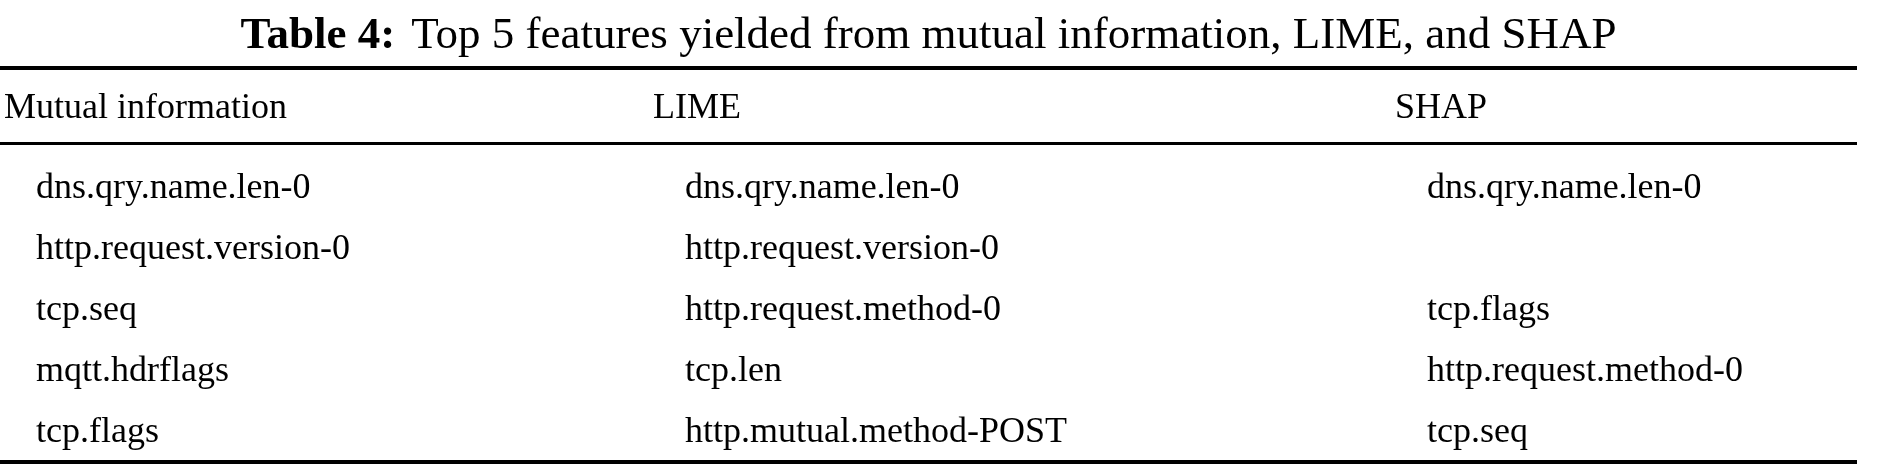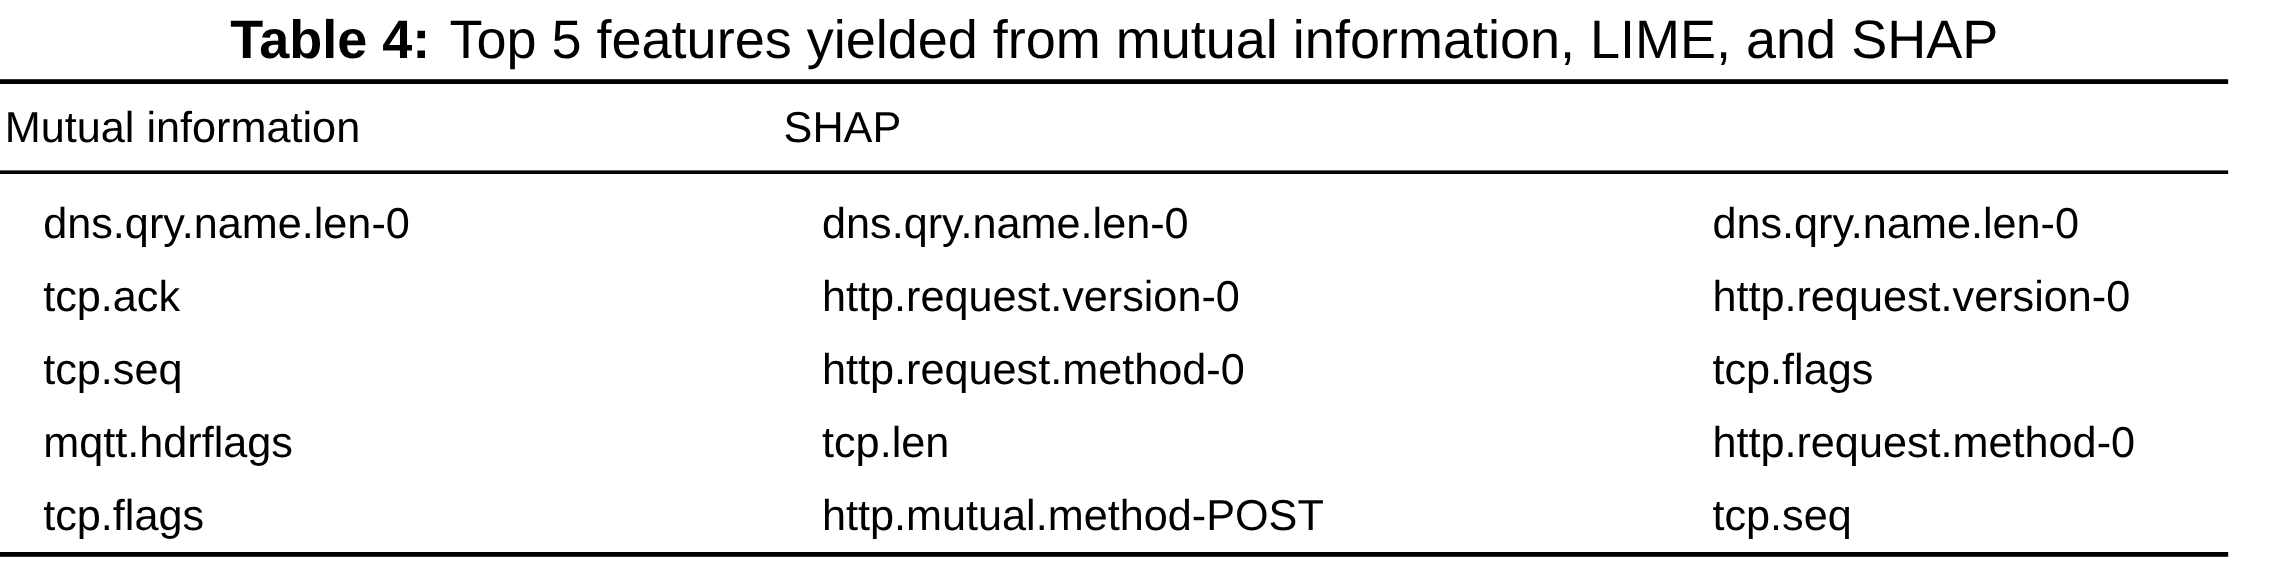--- a/index.html
+++ b/index.html
@@ -6,21 +6,21 @@
     margin: 0;
     padding: 0;
     background: #ffffff;
   }
   .page {
     position: relative;
     width: 1857px;
     height: 475px;
     background: #ffffff;
     color: #000000;
-    font-family: Liberation Sans, sans-serif;
+    font-family: Liberation Serif, serif;
     overflow: hidden;
   }
   .caption {
     height: 66px;
     display: flex;
     align-items: center;
     justify-content: center;
     font-size: 45px;
     white-space: nowrap;
   }
@@ -67,35 +67,35 @@
 
   <div class="caption">
     <span class="label">Table 4:</span>
     <span class="text">Top 5 features yielded from mutual information, LIME, and SHAP</span>
   </div>
 
   <div class="rule rule-thick"></div>
 
   <div class="grid-row header-row">
     <div class="cell">Mutual information</div>
+    <div class="cell">LIME</div>
     <div class="cell">SHAP</div>
   </div>
 
   <div class="rule rule-thin"></div>
 
   <div class="tbody">
 
     <div class="grid-row data-row">
       <div class="cell">dns.qry.name.len-0</div>
       <div class="cell">dns.qry.name.len-0</div>
       <div class="cell">dns.qry.name.len-0</div>
     </div>
 
     <div class="grid-row data-row">
-      <div class="cell">tcp.ack</div>
       <div class="cell">http.request.version-0</div>
       <div class="cell">http.request.version-0</div>
     </div>
 
     <div class="grid-row data-row">
       <div class="cell">tcp.seq</div>
       <div class="cell">http.request.method-0</div>
       <div class="cell">tcp.flags</div>
     </div>
 

